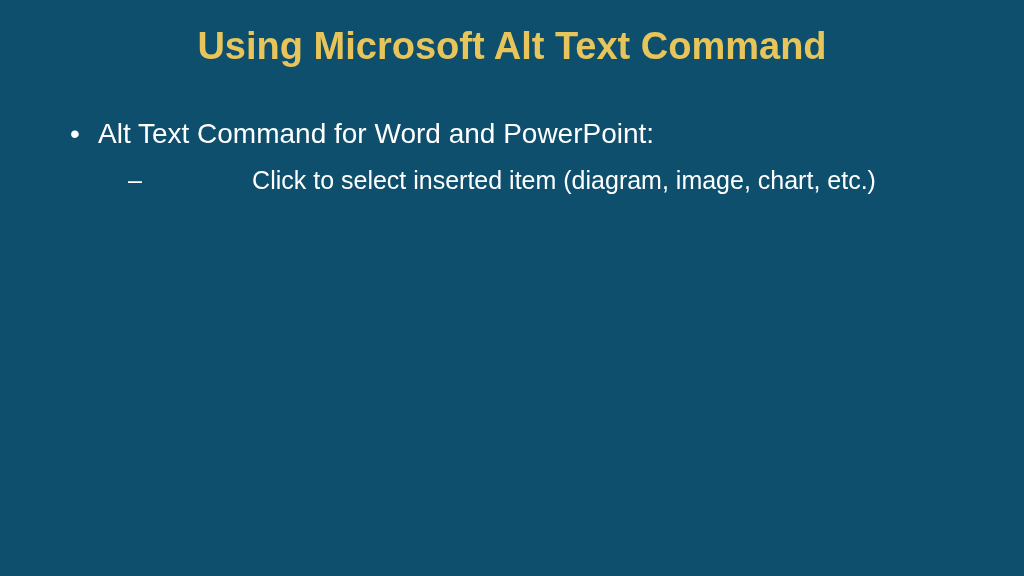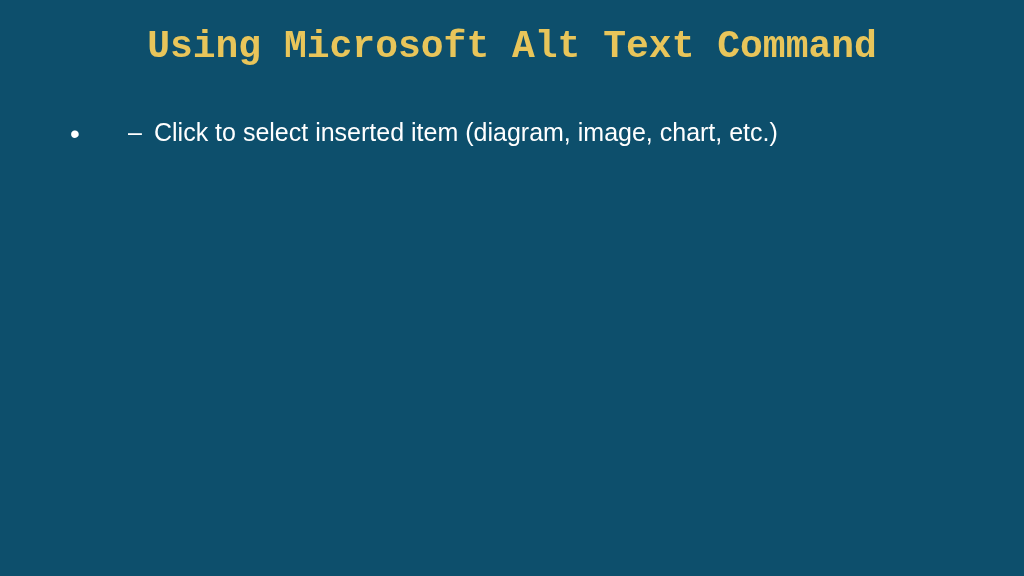--- a/index.html
+++ b/index.html
@@ -14,21 +14,21 @@
       font-family: Arial, Helvetica, sans-serif;
       color: #ffffff;
       overflow: hidden;
     }
     .slide {
       width: 100%;
       height: 100%;
       padding: 20px 50px;
     }
     .title {
-      font-family: Liberation Mono, monospace;
+      font-family: Liberation Sans, sans-serif;
       font-weight: bold;
       font-size: 38px;
       color: #e8c55a;
       text-align: center;
       margin-top: 5px;
       margin-bottom: 48px;
     }
     .level1 {
       list-style: none;
       padding-left: 20px;
@@ -44,20 +44,21 @@
       content: "•";
       position: absolute;
       left: 0;
       top: 0;
       font-size: 28px;
     }
     .level2 {
       list-style: none;
       padding-left: 30px;
       margin-top: 12px;
+      text-align: center;
     }
     .level2 > li {
       position: relative;
       padding-left: 26px;
       font-size: 25px;
       line-height: 1.35;
       margin-bottom: 10px;
     }
     .level2 > li::before {
       content: "–";
@@ -67,20 +68,21 @@
       font-size: 25px;
     }
   </style>
 </head>
 <body>
 
 <div class="slide">
   <h1 class="title">Using Microsoft Alt Text Command</h1>
   <ul class="level1">
     <li>
+      <span>Alt Text Command for Word and PowerPoint:</span>
       <ul class="level2">
         <li>
           <span>Click to select inserted item (diagram, image, chart, etc.)</span>
         </li>
       </ul>
     </li>
   </ul>
 </div>
 
 </body></html>

